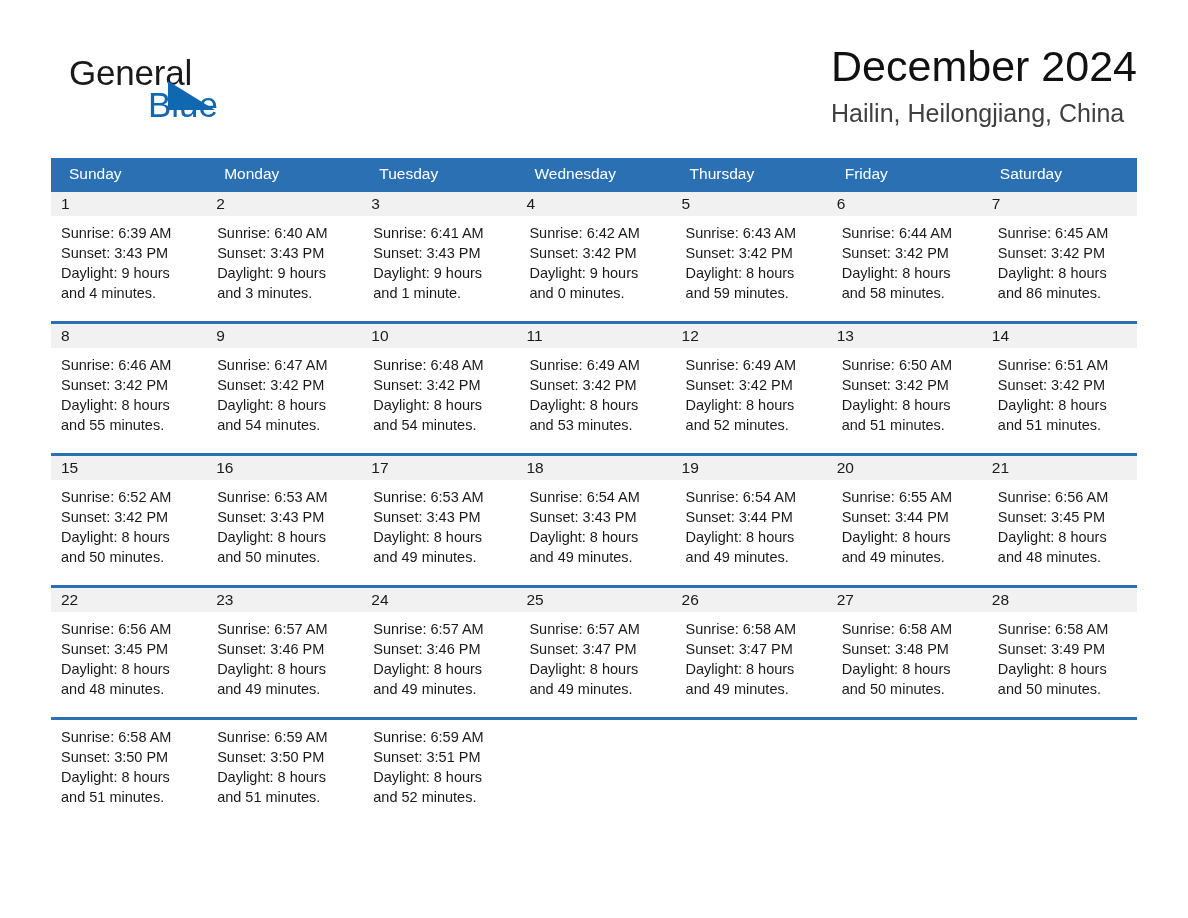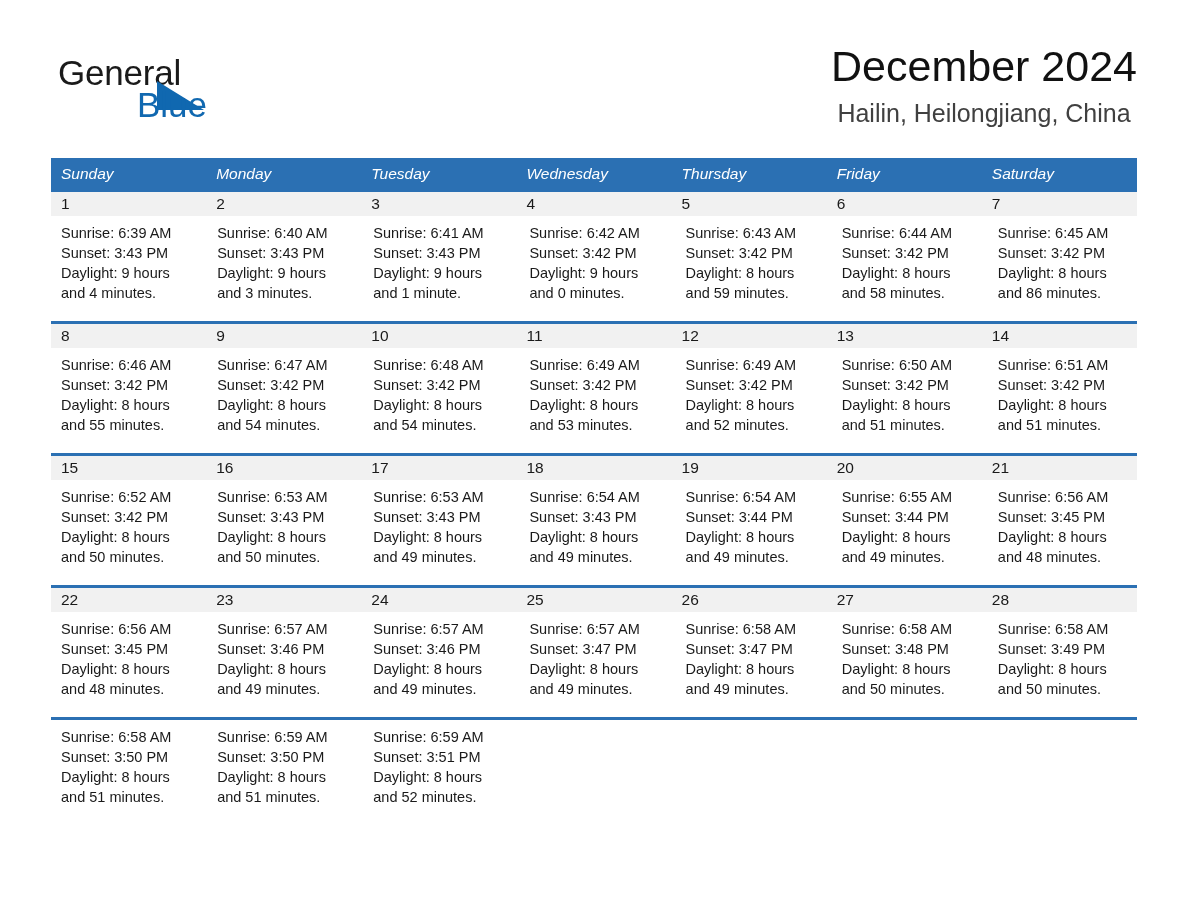--- a/index.html
+++ b/index.html
@@ -26,21 +26,21 @@
   .header {
     position: absolute;
     left: 51px;
     top: 40px;
     right: 51px;
     height: 110px;
   }
 
   .logo {
     position: absolute;
-    left: 7px;
+    left: 18px;
     top: 15px;
     width: 260px;
     height: 80px;
   }
   .logo-line1 {
     position: relative;
     font-size: 35px;
     line-height: 36px;
     letter-spacing: -0.2px;
     color: #1a1a1a;
@@ -64,21 +64,21 @@
     line-height: 36px;
     color: #1068b0;
     font-weight: 400;
     white-space: nowrap;
   }
 
   .title-block {
     position: absolute;
     right: 0;
     top: 0;
-    text-align: center;
+    text-align: left;
     margin-left: 15px;
   }
   .cal-title {
     font-size: 43px;
     line-height: 52px;
     font-weight: 400;
     color: #111111;
     white-space: nowrap;
   }
   .cal-subtitle {
@@ -102,25 +102,24 @@
     display: flex;
     background: #2b70b3;
     height: 31px;
   }
   .weekday-cell {
     flex: 1 1 0;
     min-width: 0;
     color: #ffffff;
     font-size: 15.5px;
     line-height: 31px;
-    padding-left: 10px;
+    padding-left: 18px;
     box-sizing: border-box;
     white-space: nowrap;
     overflow: hidden;
-    font-style: italic;
   }
 
   .week-row {
     position: relative;
     border-top: 3px solid #2b70b3;
     height: 132px;
     box-sizing: border-box;
   }
   .week-row:first-of-type {
     border-top: none;

